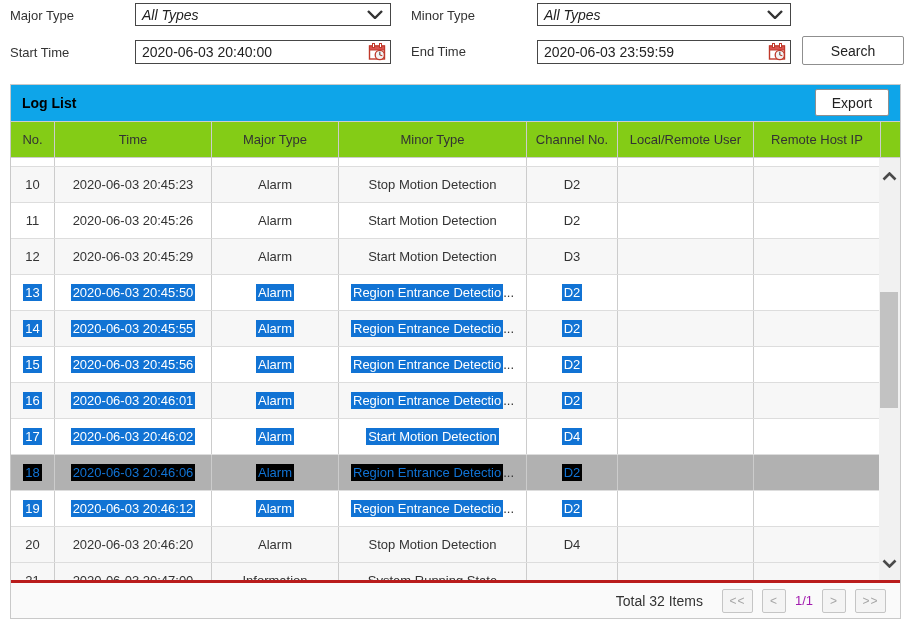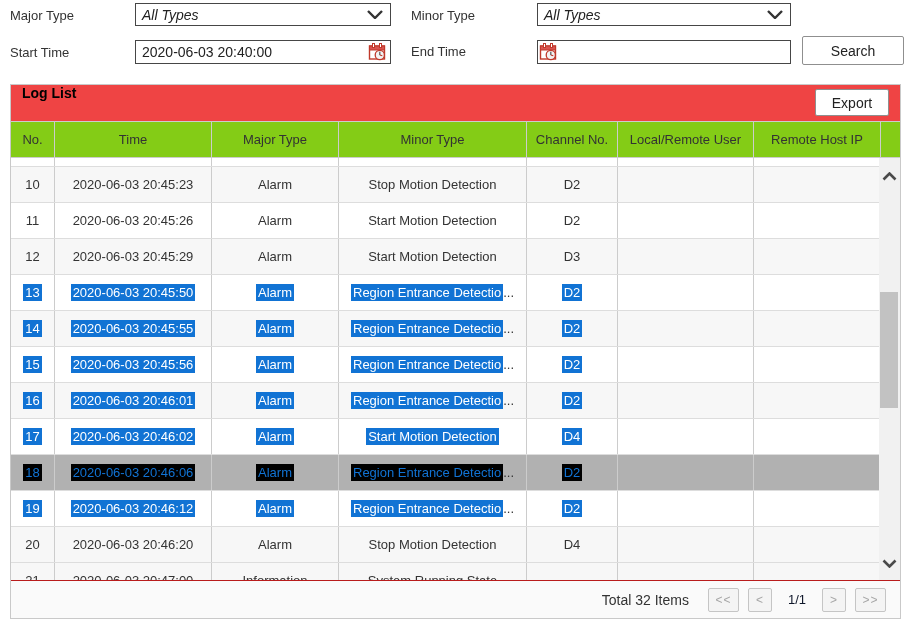--- a/index.html
+++ b/index.html
@@ -35,21 +35,21 @@
     background:#fff;border:1px solid #8f8f8f;border-radius:2px;color:#222;
     font-family:inherit;font-size:14px;text-align:center;cursor:pointer;
   }
   .search-btn{position:absolute;left:802px;top:36px;width:102px;height:29px;}
   
   .panel{
     position:absolute;left:10px;top:84px;width:891px;height:535px;
     border:1px solid #c9c9c9;box-sizing:border-box;background:#fff;
   }
   .panel-band{
-    height:36px;background:#ef4444;display:flex;align-items:flex-start;
+    height:36px;background:#0ea5e9;display:flex;align-items:center;
     padding:0 11px;box-sizing:border-box;position:relative;
   }
   .panel-title{font-weight:bold;font-size:14px;color:#000;}
   .export-btn{position:absolute;right:11px;top:4px;width:74px;height:27px;}
   
   .thead{display:flex;height:37px;background:#84cc16;border-top:1px solid #ccc;border-bottom:1px solid #ccc;box-sizing:border-box;}
   .hcell{
     display:flex;align-items:center;justify-content:center;box-sizing:border-box;
     border-right:1px solid #ccc;font-size:13px;color:#333;height:100%;
   }
@@ -70,30 +70,30 @@
   .trail{color:#333;}
   
   .scrollbar{
     position:absolute;top:0;right:0;width:21px;height:100%;background:#f1f1f1;
   }
   .scroll-arrow{position:absolute;left:0;width:100%;display:flex;justify-content:center;cursor:pointer;}
   .scroll-up{top:14px;} .scroll-down{bottom:12px;}
   .scroll-thumb{position:absolute;left:1px;top:134px;width:18px;height:116px;background:#c2c2c2;cursor:pointer;}
   
   .panel-footer{
-    height:38px;background:#fafafa;border-top:1px solid #b91c1c;box-sizing:border-box;
+    height:38px;background:#fafafa;border-top:3px solid #b91c1c;box-sizing:border-box;
     display:flex;align-items:center;justify-content:flex-end;padding-right:14px;gap:9px;
   }
   .total-text{font-size:14px;color:#333;margin-right:10px;}
   .pg-btn{
     background:#f4f4f4;border:1px solid #c5c5c5;border-radius:2px;color:#a6a6a6;
     font-size:12px;font-family:inherit;height:24px;cursor:pointer;letter-spacing:1px;
   }
   .pg-wide{width:31px;} .pg-narrow{width:24px;}
-  .page-indicator{font-size:13px;color:#0f172a;margin:0 7px;}
+  .page-indicator{font-size:13px;color:#a21caf;margin:0 0;}
 </style>
 </head>
 <body>
 
 <div class="form-label lbl-major">Major Type</div>
 <div class="select sel-major">
   <span class="value">All Types</span>
   <span class="chev">
     <svg width="16" height="9" viewBox="0 0 16 9">
         <polyline points="1,1 8,8 15,1" fill="none" stroke="#333" stroke-width="2.4"></polyline>
@@ -120,20 +120,21 @@
     <rect x="5.5" y="1.5" width="2" height="4" fill="#fff" stroke="#c0392b" stroke-width="1"></rect>
     <rect x="12.5" y="1.5" width="2" height="4" fill="#fff" stroke="#c0392b" stroke-width="1"></rect>
     <circle cx="12.8" cy="13" r="4.6" fill="#f2f2f2" stroke="#c0392b" stroke-width="1.3"></circle>
     <line x1="12.8" y1="13" x2="12.8" y2="9.8" stroke="#555" stroke-width="1.2"></line>
     <line x1="12.8" y1="13" x2="15.3" y2="13.8" stroke="#c0392b" stroke-width="1.2"></line>
   </svg>
 </div>
 
 <div class="form-label lbl-end">End Time</div>
 <div class="timebox tb-end">
+  <input value="2020-06-03 23:59:59" style="">
   <svg class="cal-icon" viewBox="0 0 20 20">
     <rect x="2.5" y="4" width="15" height="13" fill="#fff" stroke="#c0392b" stroke-width="1.4"></rect>
     <rect x="2.5" y="4" width="15" height="4" fill="#d9534f" stroke="#c0392b" stroke-width="1"></rect>
     <rect x="5.5" y="1.5" width="2" height="4" fill="#fff" stroke="#c0392b" stroke-width="1"></rect>
     <rect x="12.5" y="1.5" width="2" height="4" fill="#fff" stroke="#c0392b" stroke-width="1"></rect>
     <circle cx="12.8" cy="13" r="4.6" fill="#f2f2f2" stroke="#c0392b" stroke-width="1.3"></circle>
     <line x1="12.8" y1="13" x2="12.8" y2="9.8" stroke="#555" stroke-width="1.2"></line>
     <line x1="12.8" y1="13" x2="15.3" y2="13.8" stroke="#c0392b" stroke-width="1.2"></line>
   </svg>
 </div>

